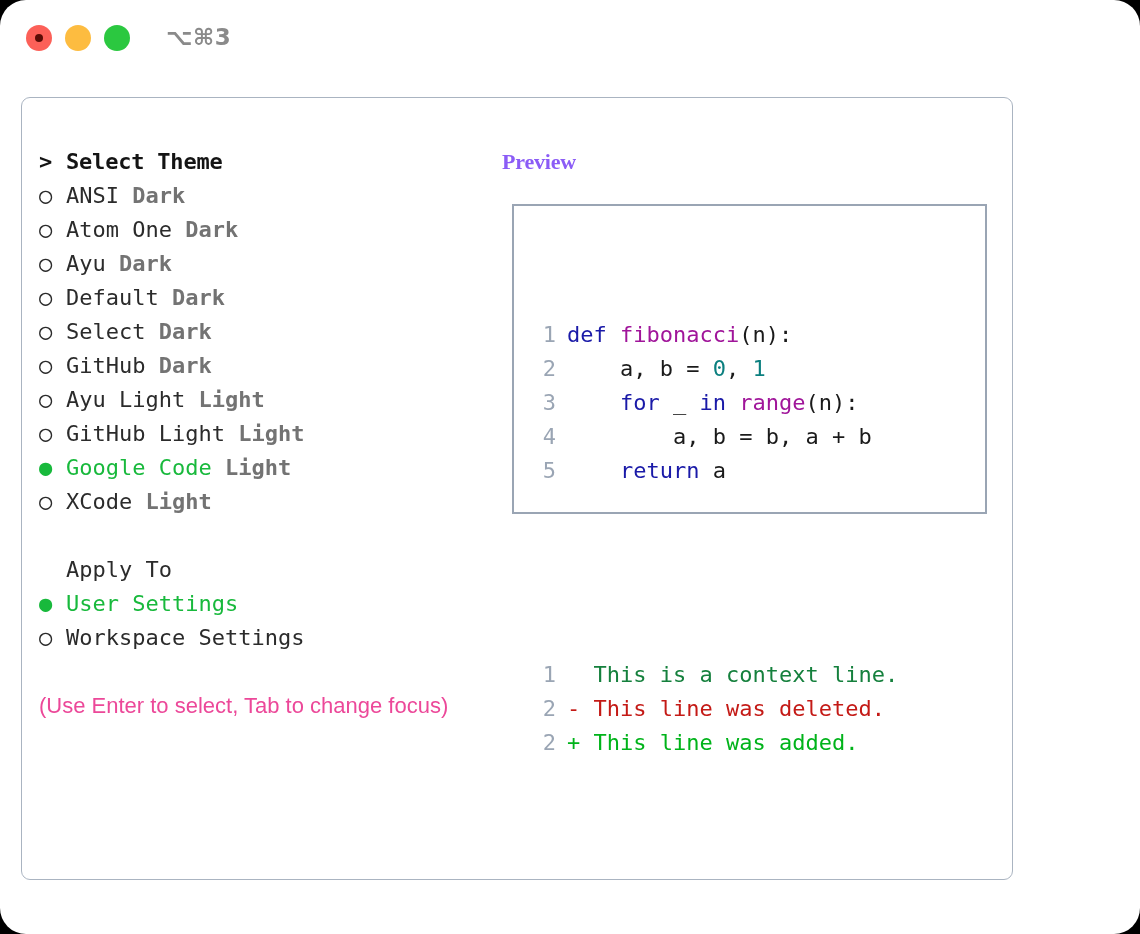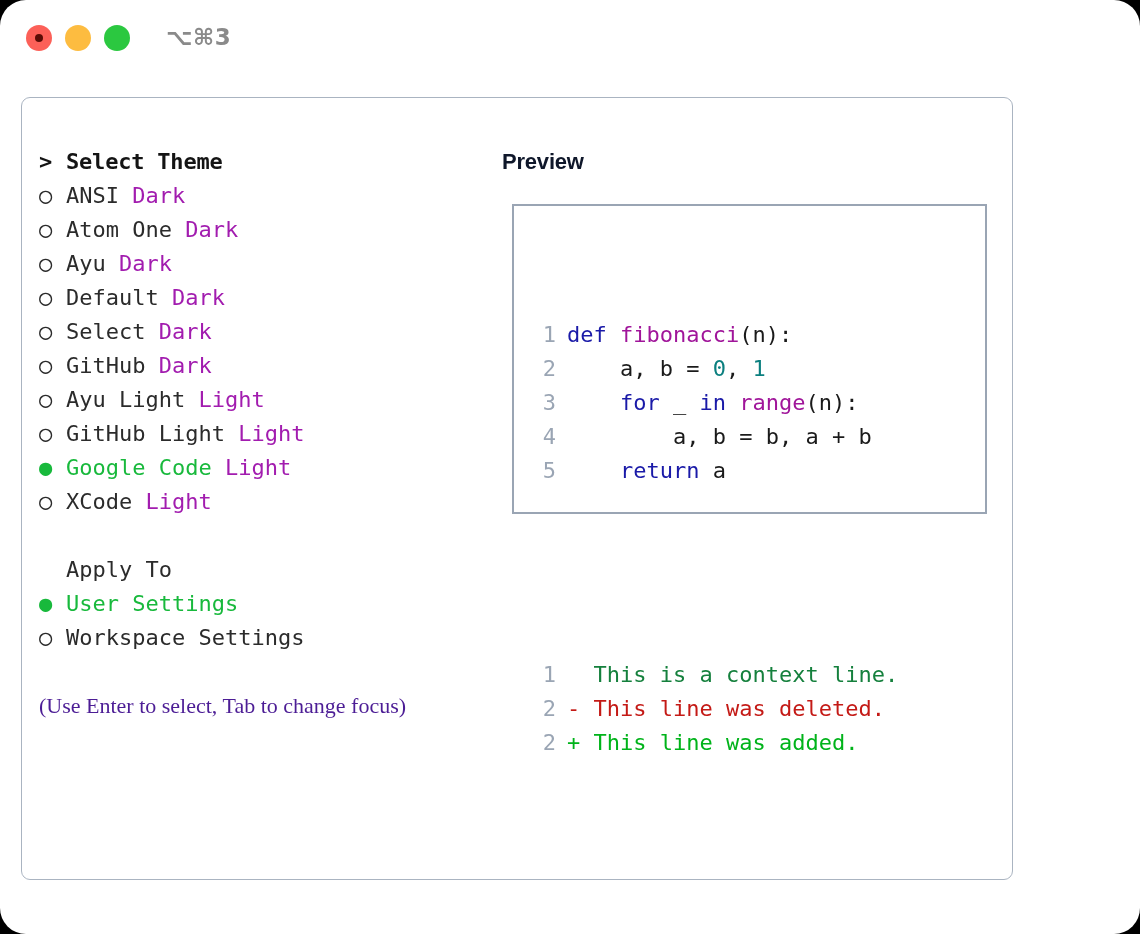--- a/index.html
+++ b/index.html
@@ -122,56 +122,56 @@
   .dot-empty::before {
     content: "○";
   }
   .dot-filled::before {
     content: "●";
     color: #18b93c;
   }
 
   .label-normal  { color: #2b2b2b; }
   .label-selected{ color: #18b93c; }
-  .variant       { color: #a21caf; }
+  .variant       { color: #737373; font-weight: bold; }
 
   .section-gap { height: 34px; }
 
   .apply-header {
     font-family: "DejaVu Sans Mono", "Liberation Mono", monospace;
     font-size: 22px;
     line-height: 34px;
     white-space: pre;
     color: #2b2b2b;
     padding-left: 27px;
   }
 
   .hint {
     margin-top: 34px;
-    font-family: Liberation Serif, serif;
-    font-size: 22px;
-    line-height: 34px;
-    color: #4c1d95;
+    font-family: Liberation Sans, sans-serif;
+    font-size: 22px;
+    line-height: 34px;
+    color: #ec4899;
     width: 415px;
   }
 
   
   .right-col {
     position: absolute;
     left: 480px;
     top: 47px;
     width: 490px;
   }
 
   .preview-title {
-    font-family: Liberation Sans, sans-serif;
+    font-family: Liberation Serif, serif;
     font-size: 22px;
     line-height: 34px;
     font-weight: 700;
-    color: #0f172a;
+    color: #8b5cf6;
     letter-spacing: -0.2px;
   }
 
   .preview-box {
     position: absolute;
     left: 10px;
     top: 59px;
     width: 475px;
     height: 310px;
     border: 2px solid #9aa5b4;

